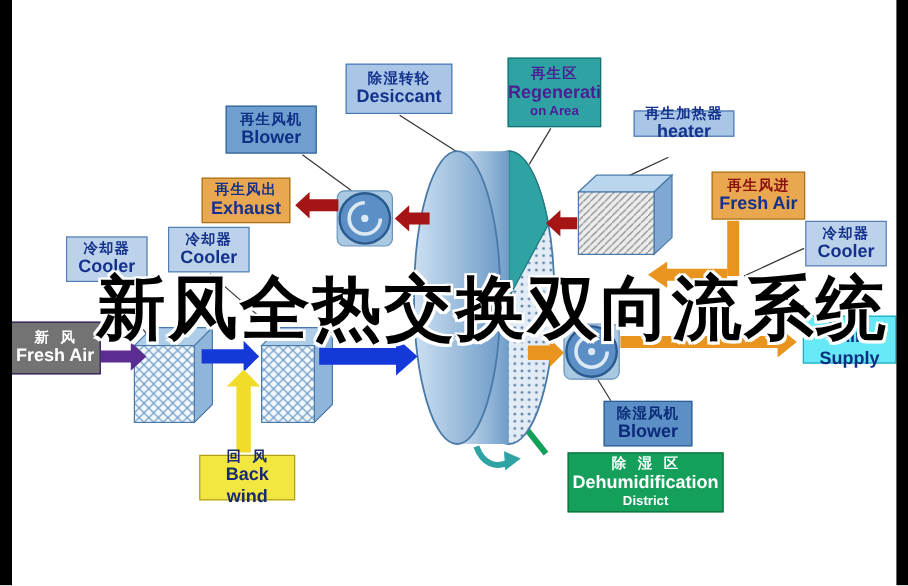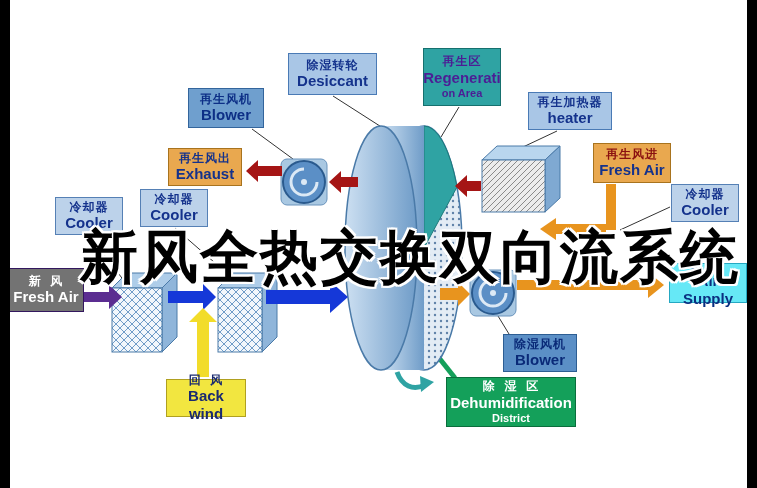--- a/index.html
+++ b/index.html
@@ -20,21 +20,21 @@
   .lb-regen-fan{background:#6f9fce;border-color:#33659c;color:#0d2f86;}
   .lb-heater{background:#a9c6e6;border-color:#4a7ab5;color:#14328c;}
   .lb-exhaust{background:#e9a84f;border-color:#a8731e;color:#14328c;}
   .lb-regen-fresh{background:#e9a84f;border-color:#a8731e;color:#14328c;}
   .lb-regen-fresh .zh{color:#8a1010;}
   .lb-cooler{background:#bcd2ea;border-color:#5580b5;color:#14328c;}
   .lb-fresh{background:#737373;border-color:#33175e;color:#ffffff;}
   .lb-supply{background:#66e8f6;border-color:#25a8c2;color:#0a2f80;}
   .lb-back{background:#f2e640;border-color:#b0a020;color:#1a2a70;}
   .lb-dehum-fan{background:#5b8fc6;border-color:#2d5e93;color:#0a2a78;}
-  .lb-district{background:#14a05a;border-color:#0a6e3c;color:#ffffff;}
+  .lb-district{background:#14a05a;border-color:#0a6e3c;color:#ffffff;margin-left:27px;}
   .watermark{position:absolute;left:80px;top:219px;z-index:60;font-size:58px;font-weight:bold;
              letter-spacing:2px;color:#000;white-space:nowrap;
              text-shadow:-2px 0 #fff,2px 0 #fff,0 -2px #fff,0 2px #fff,
                          -2px -2px #fff,2px 2px #fff,-2px 2px #fff,2px -2px #fff;}
 </style>
 </head>
 <body>
 
 <div class="stage">
 
@@ -137,21 +137,21 @@
     <span class="zh">再生区</span>
     <span class="en">Regenerati</span>
     <span class="en2">on Area</span>
   </div>
 
   <div class="label lb-regen-fan" style="left:188px;top:88px;width:76px;height:40px;">
     <span class="zh">再生风机</span>
     <span class="en">Blower</span>
   </div>
 
-  <div class="label lb-heater" style="left:528px;top:92px;width:84px;height:38px;">
+  <div class="label lb-heater" style="left:528px;top:92px;width:84px;height:22px;">
     <span class="zh">再生加热器</span>
     <span class="en">heater</span>
   </div>
 
   <div class="label lb-exhaust" style="left:168px;top:148px;width:74px;height:38px;">
     <span class="zh">再生风出</span>
     <span class="en">Exhaust</span>
   </div>
 
   <div class="label lb-regen-fresh" style="left:593px;top:143px;width:78px;height:40px;">

